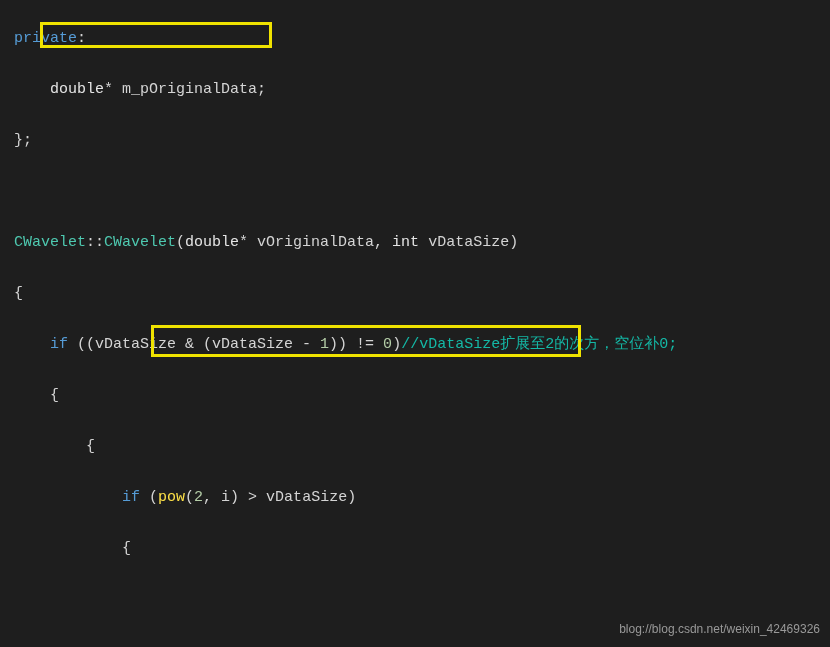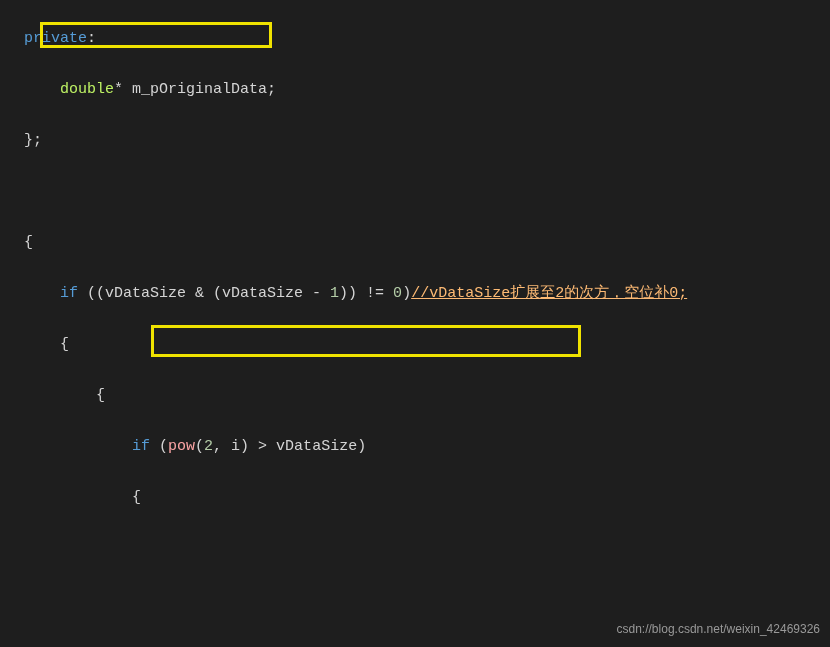--- a/index.html
+++ b/index.html
@@ -18,28 +18,28 @@
       overflow: hidden;
       position: relative;
     }
     .code-container {
       padding: 0;
       white-space: pre;
       position: relative;
     }
     .line {
       display: block;
-      padding-left: 24px;
+      padding-left: 14px;
     }
     .keyword { color: #569cd6; }
-    .type { color: #bef264; }
+    .type { color: #e5e5e5; }
     .classname { color: #4ec9b0; }
-    .func { color: #fca5a5; }
+    .func { color: #fde047; }
     .number { color: #b5cea8; }
-    .comment { color: #fdba74; text-decoration: underline; }
+    .comment { color: #14b8a6; }
     .highlight-box1 {
       position: absolute;
       border: 3px solid #f0e300;
       top: 22px;
       left: 40px;
       width: 232px;
       height: 26px;
       pointer-events: none;
     }
     .highlight-box2 {
@@ -61,20 +61,21 @@
     }
   </style>
 </head>
 <body>
 
 <div class="code-container">
 <span class="line"><span class="keyword">private</span><span>:</span></span>
 <span class="line"><span>    </span><span class="type">double</span><span>* m_pOriginalData;</span></span>
 <span class="line"><span>};</span></span>
 <span class="line"> </span>
+<span class="line"><span class="classname">CWavelet</span><span>::</span><span class="classname">CWavelet</span><span>(</span><span class="type">double</span><span>* vOriginalData, </span><span class="type">int</span><span> vDataSize)</span></span>
 <span class="line"><span>{</span></span>
 <span class="line"><span>    </span><span class="keyword">if</span><span> ((vDataSize &amp; (vDataSize - </span><span class="number">1</span><span>)) != </span><span class="number">0</span><span>)</span><span class="comment">//vDataSize扩展至2的次方，空位补0;</span></span>
 <span class="line"><span>    {</span></span>
 <span class="line"><span>        {</span></span>
 <span class="line"><span>            </span><span class="keyword">if</span><span> (</span><span class="func">pow</span><span>(</span><span class="number">2</span><span>, i) &gt; vDataSize)</span></span>
 <span class="line"><span>            {</span></span>
 
 
 
 
@@ -83,13 +84,13 @@
 
 
 
 
 
 </div>
 
 <div class="highlight-box1"></div>
 <div class="highlight-box2"></div>
 
-<div class="watermark">csdn://blog.csdn.net/weixin_42469326</div>
+<div class="watermark">blog://blog.csdn.net/weixin_42469326</div>
 
 </body></html>

